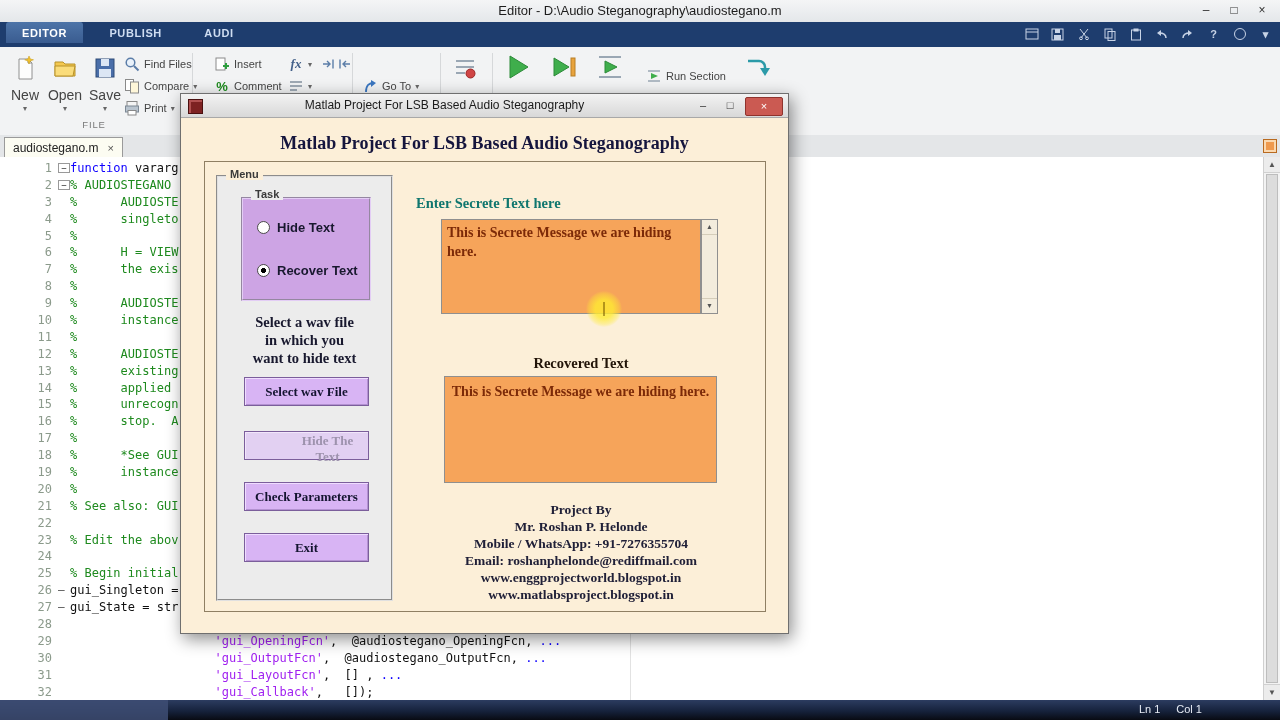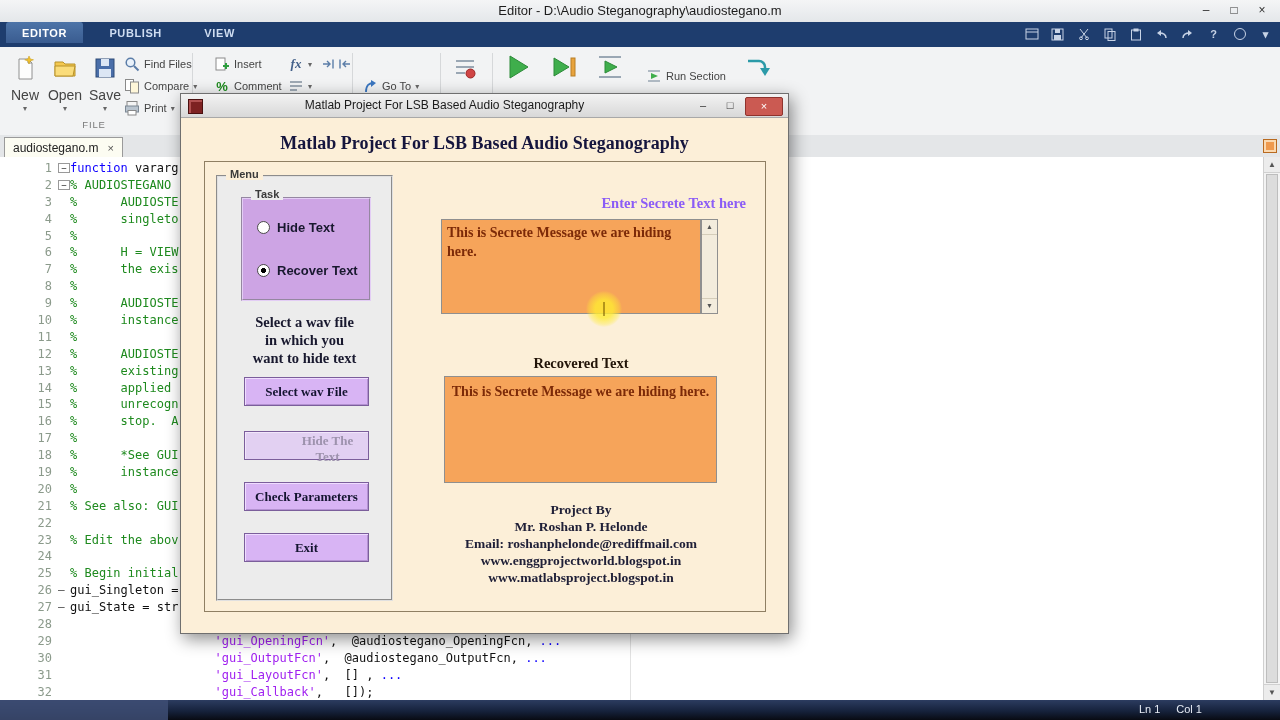--- a/index.html
+++ b/index.html
@@ -111,22 +111,22 @@
 
   .select-text{position:absolute;left:35px;top:196px;width:177px;text-align:center;
                font-family:"Liberation Serif",serif;font-weight:bold;font-size:14.5px;
                color:#18182e;line-height:18px;}
   .dlg-button{position:absolute;left:63px;width:125px;height:29px;background:#d8b4f4;
               border:1px solid #7b5e9b;box-shadow:inset 1px 1px 0 #efdcff,inset -1px -1px 0 #b391d1;
               font-family:"Liberation Serif",serif;font-weight:bold;font-size:13px;color:#141430;cursor:pointer;}
   .b1{top:260px;} .b2{top:314px;} .b3{top:365px;} .b4{top:416px;}
   .dlg-button.disabled{background:#e2d0f2;color:#9d92ad;box-shadow:inset 1px 1px 0 #f2e6fb;cursor:default;padding-left:48px;}
 
-  .sec-label{position:absolute;left:235px;top:78px;width:330px;text-align:right;
-             font-family:"Liberation Serif",serif;font-weight:bold;font-size:14.5px;color:#8b5cf6;}
+  .sec-label{position:absolute;left:235px;top:78px;width:330px;text-align:left;
+             font-family:"Liberation Serif",serif;font-weight:bold;font-size:14.5px;color:#0f766e;}
   .secret-box{position:absolute;left:260px;top:102px;width:260px;height:95px;background:#f6a45a;
               border:1px solid #8f8f8f;box-sizing:border-box;padding:3px 5px;cursor:text;}
   .secret-box span{font-family:"Liberation Serif",serif;font-weight:bold;font-size:14px;
                    color:#7c2a08;line-height:19px;}
   .sec-scroll{position:absolute;left:520px;top:102px;width:17px;height:95px;background:#f3ecdc;
               border:1px solid #8f8f8f;box-sizing:border-box;}
   .sec-scroll .sa{position:absolute;left:0;right:0;height:14px;text-align:center;font-size:7px;
                   line-height:14px;color:#555;cursor:pointer;}
   .sec-scroll .sa.top{top:0;border-bottom:1px solid #d5cdb9;}
   .sec-scroll .sa.bot{bottom:0;border-top:1px solid #d5cdb9;}
@@ -158,21 +158,21 @@
     <span class="wbtns">
       <span class="wbtn">–</span>
       <span class="wbtn">□</span>
       <span class="wbtn">×</span>
     </span>
   </div>
 
   <div class="tabrow">
     <span class="rtab active">EDITOR</span>
     <span class="rtab">PUBLISH</span>
-    <span class="rtab">VIEW</span>
+    <span class="rtab">AUDI</span>
     <span class="qat">
       <span class="qicon">
           <svg width="14" height="12">
             <rect x="1" y="1" width="12" height="10" fill="none" stroke="#c7d3e6"></rect>
             <line x1="1" y1="4" x2="13" y2="4" stroke="#c7d3e6"></line>
           </svg>
         </span>
       <span class="qicon">
           <svg width="13" height="13">
             <rect x="1" y="1" width="11" height="11" fill="none" stroke="#c7d3e6"></rect>
@@ -492,20 +492,21 @@
       <div class="highlight"></div>
 
       <div class="rec-label">Recovered Text</div>
       <div class="recovered-box">
         <span>This is Secrete Message we are hiding here.</span>
       </div>
 
       <div class="project-info">
           <div class="project-line">Project By</div>
           <div class="project-line">Mr. Roshan P. Helonde</div>
+          <div class="project-line">Mobile / WhatsApp: +91-7276355704</div>
           <div class="project-line">Email: roshanphelonde@rediffmail.com</div>
           <div class="project-line">www.enggprojectworld.blogspot.in</div>
           <div class="project-line">www.matlabsproject.blogspot.in</div>
         </div>
     </div>
   </div>
 
 </div>
 
 </body></html>

